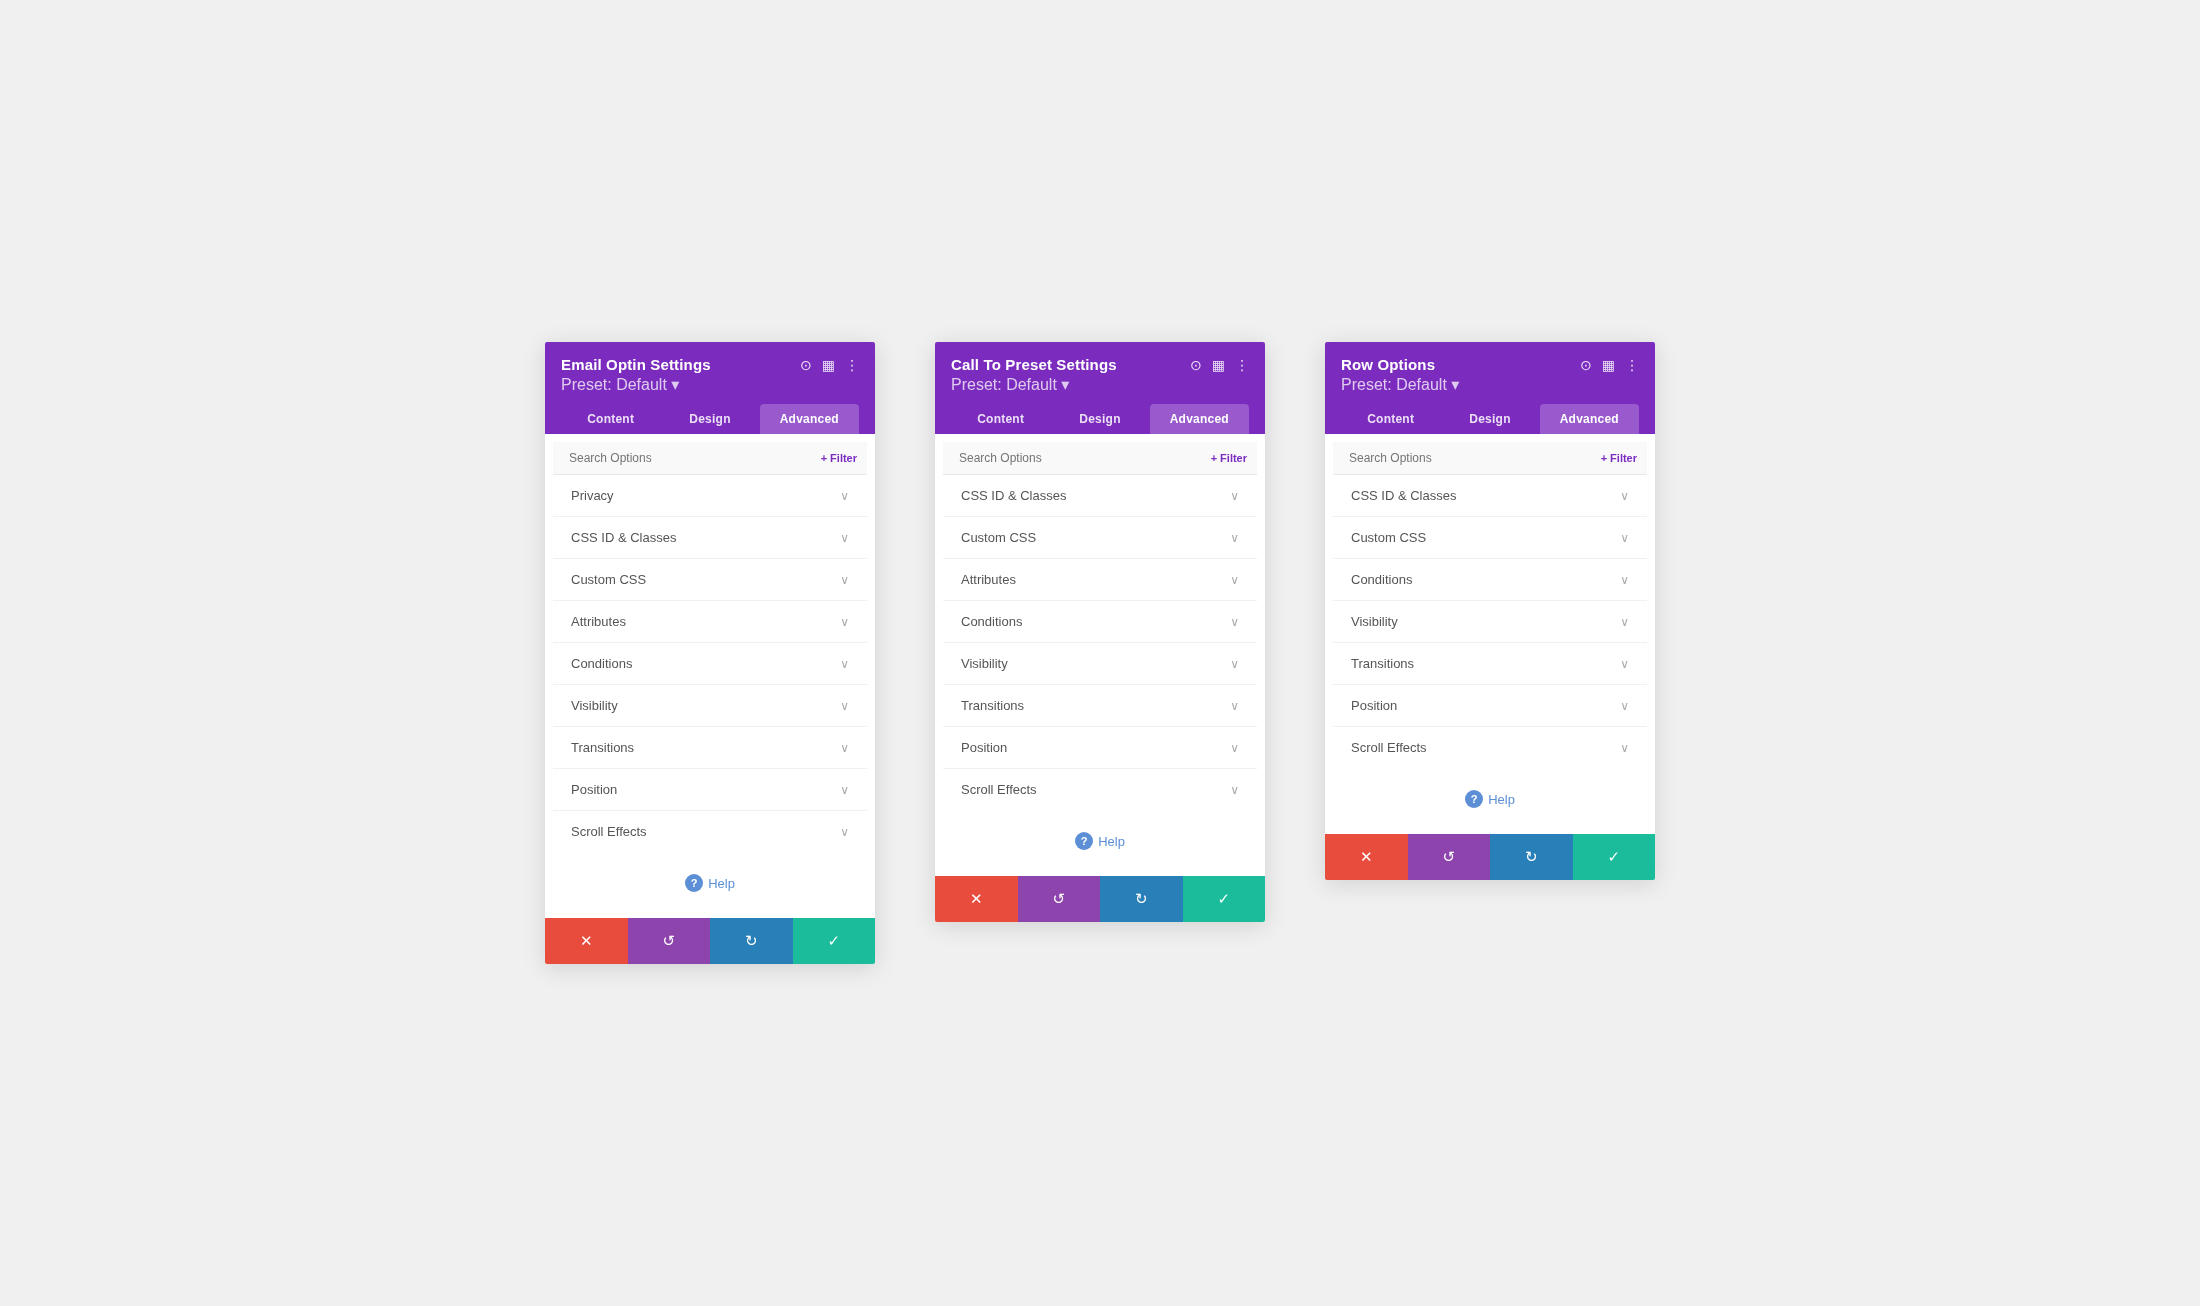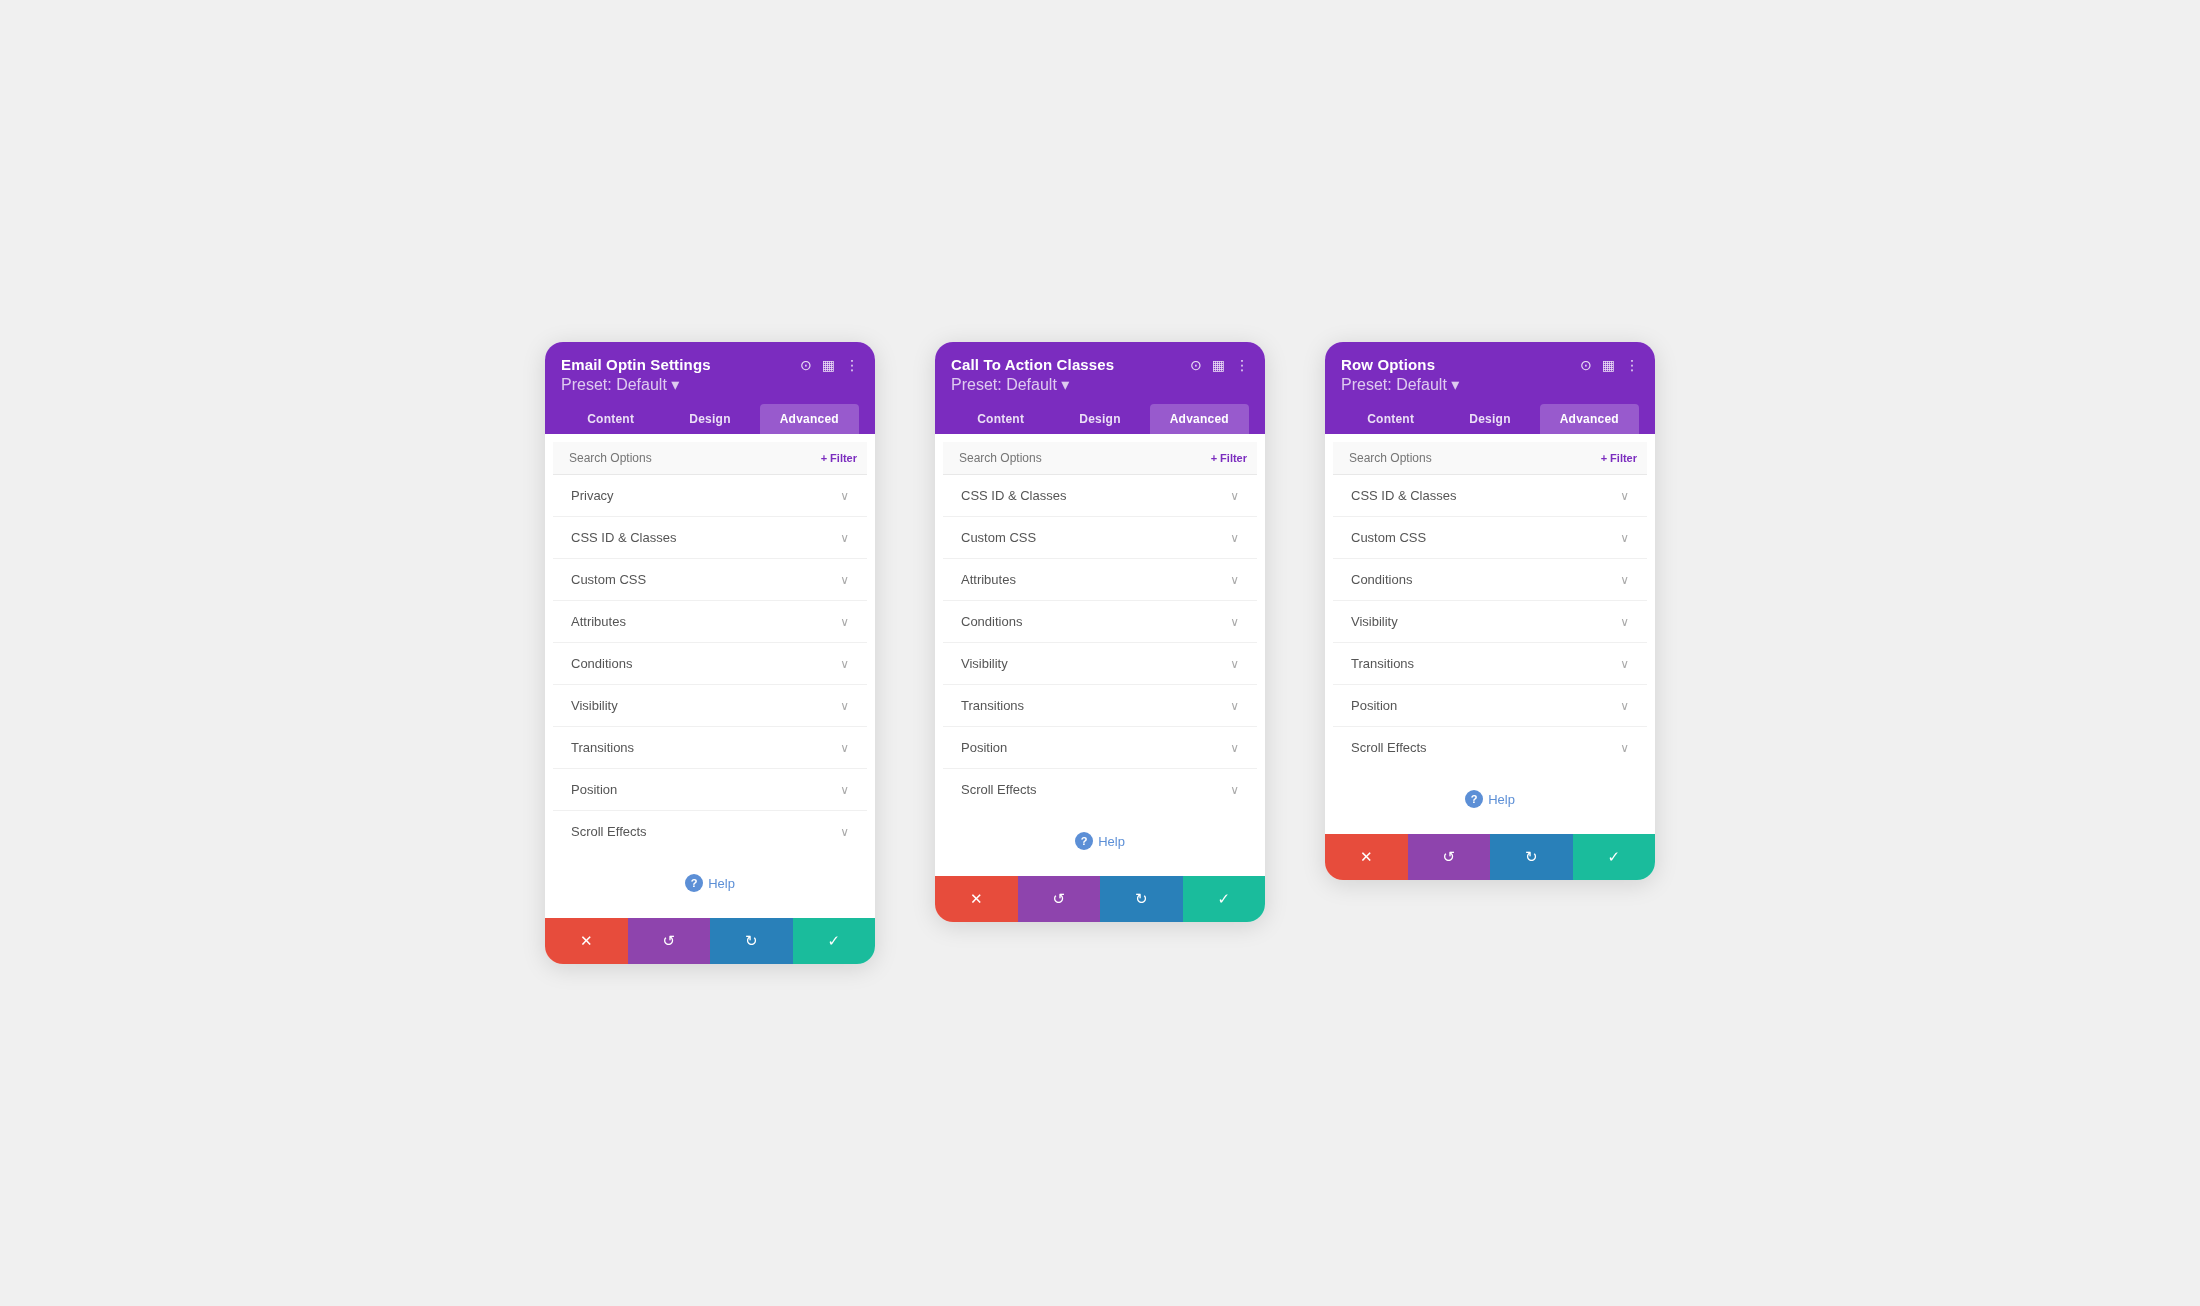--- a/index.html
+++ b/index.html
@@ -13,21 +13,21 @@
       padding: 40px 20px;
     }
     .page-wrapper {
       display: flex;
       gap: 60px;
       align-items: flex-start;
       justify-content: center;
     }
     .panel {
       width: 330px;
-      border-radius: 18px;
+      border-radius: 2px;
       overflow: hidden;
       box-shadow: 0 4px 24px rgba(0,0,0,0.13);
       background: #fff;
     }
     .panel-header {
       background: #7b2cbf;
       padding: 14px 16px 0 16px;
     }
     .panel-header-top {
       display: flex;
@@ -250,21 +250,21 @@
       <div class="panel-footer">
         <button class="footer-btn cancel">✕</button>
         <button class="footer-btn undo">↺</button>
         <button class="footer-btn redo">↻</button>
         <button class="footer-btn save">✓</button>
       </div>
     </div>
     <div class="panel">
       <div class="panel-header">
         <div class="panel-header-top">
-          <span class="panel-title">Call To Action Classes</span>
+          <span class="panel-title">Call To Preset Settings</span>
           <div class="panel-header-icons">
             <span class="header-icon">⊙</span>
             <span class="header-icon">▦</span>
             <span class="header-icon">⋮</span>
           </div>
         </div>
         <div class="preset-label">Preset: Default ▾</div>
         <div class="tabs">
           <div class="tab">Content</div>
           <div class="tab">Design</div>

